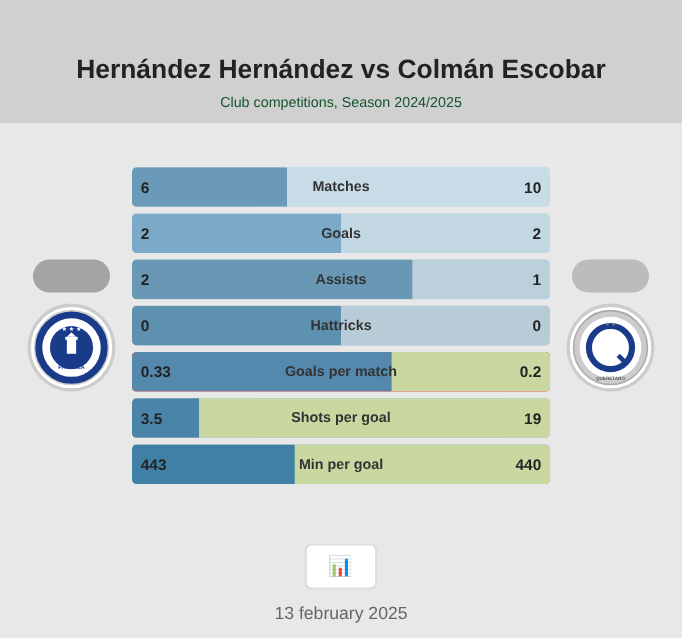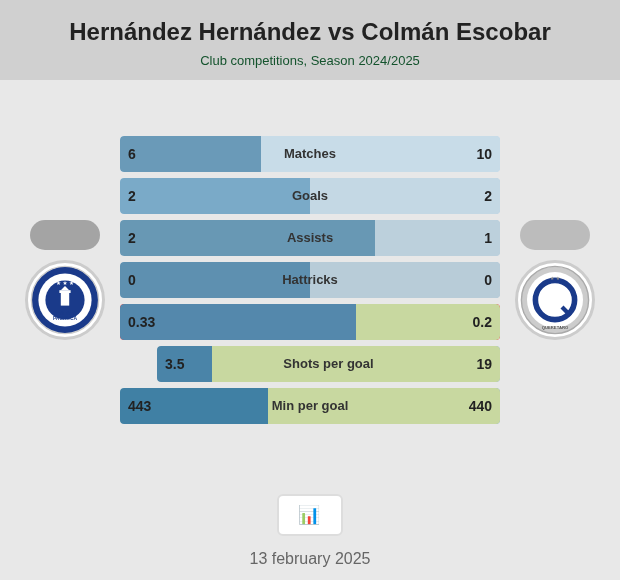--- a/index.html
+++ b/index.html
@@ -25,20 +25,21 @@
       width: 100%;
       padding: 18px 20px 12px;
       text-align: center;
     }
 
     .header h1 {
       font-size: 24px;
       font-weight: bold;
       color: #222;
       line-height: 1.2;
+      margin-top: 32px;
     }
 
     .header .subtitle {
       font-size: 13px;
       color: #14532d;
       margin-top: 6px;
     }
 
     .main-content {
       width: 100%;
@@ -189,21 +190,21 @@
     .stat-row:nth-child(3) .stat-fill-left { background: #6898b4; }
     .stat-row:nth-child(3) .stat-fill-right { background: #bcd0dc; }
 
     .stat-row:nth-child(4) .stat-bar-bg { background: #aac4d8; }
     .stat-row:nth-child(4) .stat-fill-left { background: #5e90b0; }
     .stat-row:nth-child(4) .stat-fill-right { background: #b8ccd8; }
 
     .stat-row:nth-child(5) .stat-bar-bg { background: #ef4444; }
     .stat-row:nth-child(5) .stat-fill-left { background: #5488ac; }
 
-    .stat-row:nth-child(6) .stat-bar-bg { background: #9ebccc; margin-left: 37px; }
+    .stat-row:nth-child(6) .stat-bar-bg { background: #9ebccc; }
     .stat-row:nth-child(6) .stat-fill-left { background: #4a84a8; }
 
     .stat-row:nth-child(7) .stat-bar-bg { background: #98b8c8; }
     .stat-row:nth-child(7) .stat-fill-left { background: #4080a4; }
 
     .branding {
       padding: 14px;
       display: flex;
       justify-content: center;
     }
@@ -318,20 +319,21 @@
             <span class="stat-left-val">0</span>
             <span class="stat-label">Hattricks</span>
             <span class="stat-right-val">0</span>
           </div>
         </div>
         <div class="stat-row">
           <div class="stat-bar-bg">
             <div class="stat-fill-left" style="width: 62%;"></div>
             <div class="stat-fill-right" style="width: 38%;"></div>
             <span class="stat-left-val">0.33</span>
+            <span class="stat-label">Goals per match</span>
             <span class="stat-right-val">0.2</span>
           </div>
         </div>
         <div class="stat-row">
           <div class="stat-bar-bg">
             <div class="stat-fill-left" style="width: 16%;"></div>
             <div class="stat-fill-right" style="width: 84%;"></div>
             <span class="stat-left-val">3.5</span>
             <span class="stat-label">Shots per goal</span>
             <span class="stat-right-val">19</span>

